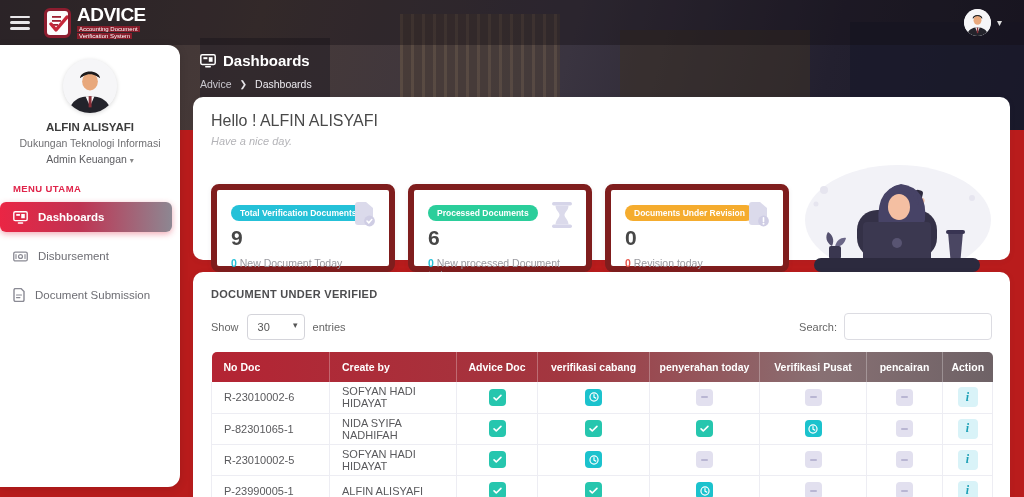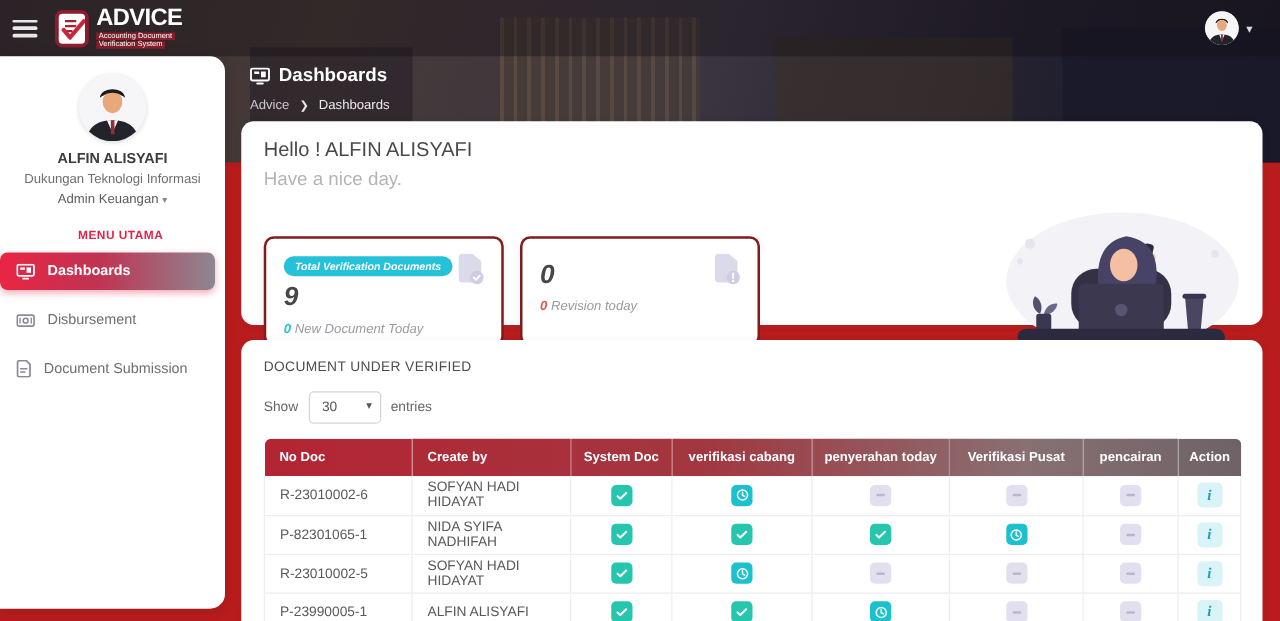--- a/index.html
+++ b/index.html
@@ -40,43 +40,43 @@
 
   
   .sidebar { position:absolute; left:0; top:45px; width:180px; height:442px; background:#fff;
     border-radius:0 12px 12px 0; box-shadow:0 2px 10px rgba(0,0,0,.12); z-index:7; }
   .profile { text-align:center; padding-top:14px; }
   .profile .pic { width:54px; height:54px; border-radius:50%; overflow:hidden; margin:0 auto 8px; background:#f4f4f6; box-shadow:0 1px 4px rgba(0,0,0,.15); }
   .profile .nm { font-size:11.5px; font-weight:bold; color:#3c3c3c; }
   .profile .dv { font-size:10.5px; color:#6f6f72; margin-top:4px; }
   .profile .rl { font-size:10.5px; color:#5c5c60; margin-top:4px; cursor:pointer; }
   .profile .rl .chev { font-size:8px; color:#888; }
-  .menu-label { font-size:9.5px; font-weight:bold; color:#e0244a; letter-spacing:.4px; margin:18px 0 8px 13px;text-align:center; }
+  .menu-label { font-size:9.5px; font-weight:bold; color:#e0244a; letter-spacing:.4px; margin:18px 0 8px 13px; }
   .menu-item { display:flex; align-items:center; gap:10px; height:30px; padding-left:13px; margin:0 8px 9px 0;
     font-size:11.5px; color:#6e6e74; cursor:pointer; border-radius:6px; }
   .menu-item.active { background:linear-gradient(90deg,#ea2544 0%,#c03352 46%,#8d8792 100%);
     color:#fff; font-weight:bold; box-shadow:0 2px 6px rgba(220,40,70,.4); }
   .menu-item svg { flex:0 0 auto; }
 
   
   .panel { position:absolute; background:#fff; border-radius:10px; box-shadow:0 1px 6px rgba(60,60,80,.07); }
   .panel1 { left:193px; top:97px; width:817px; height:163px; padding:15px 18px; }
   .hello { font-size:16px; font-weight:normal; color:#494949; }
-  .nice { font-size:15px; color:#b4b4b8; margin-top:5px; }
+  .nice { font-size:11px; color:#b4b4b8; margin-top:5px;font-style:italic; }
   .cards-row { display:flex; gap:13px; margin-top:13px; align-items:flex-end; }
-  .stat-card { width:192px; height:88px; border:2px solid #7f1d1d; border-radius:8px; box-shadow:0 1px 5px rgba(70,70,90,.08); padding:12px 14px; position:relative; background:#fff;font-style:italic; }
+  .stat-card { width:192px; height:88px; border:6px solid #7f1d1d; border-radius:8px; box-shadow:0 1px 5px rgba(70,70,90,.08); padding:12px 14px; position:relative; background:#fff; }
   .badge { display:inline-block; color:#fff; font-size:8.5px; font-weight:bold; padding:3px 9px; border-radius:10px; }
   .stat-num { font-size:21px; font-weight:bold; color:#474747; margin-top:6px; line-height:22px; }
   .stat-foot { font-size:10.5px; color:#9a9aa0; margin-top:8px; }
   .stat-foot b { font-weight:bold; }
   .card-ico { position:absolute; right:13px; top:12px; }
   .illus { width:190px; height:116px; margin-left:auto; margin-bottom:-4px; }
 
   .panel2 { left:193px; top:272px; width:817px; height:400px; padding:16px 18px; }
-  .sect-title { font-size:11px; font-weight:normal; color:#4d4d4f; letter-spacing:.3px; }
+  .sect-title { font-size:11px; font-weight:bold; color:#4d4d4f; letter-spacing:.3px; }
   .controls { display:flex; align-items:center; margin:13px 0 12px; font-size:11px; color:#666; }
   .sel-wrap { position:relative; margin:0 8px; }
   .sel-wrap select { appearance:none; -webkit-appearance:none; width:58px; height:26px; border:1px solid #d4d4da; border-radius:4px;
     padding:0 18px 0 10px; font-size:11px; color:#555; background:#fff; cursor:pointer; font-family:"Liberation Sans",sans-serif; }
   .sel-wrap .sel-chev { position:absolute; right:7px; top:6px; font-size:9px; color:#555; pointer-events:none; }
   .search-box { margin-left:auto; display:flex; align-items:center; gap:7px; }
   .search-box input { width:148px; height:27px; border:1px solid #dcdce2; border-radius:4px; padding:0 8px; font-size:11px; color:#444; outline:none; }
 
   table.doc { border-collapse:collapse; table-layout:fixed; width:781px; }
   table.doc th { height:30px; font-size:10.5px; color:#fff; font-weight:bold; text-align:center;
@@ -225,22 +225,38 @@
             <path d="M15 19l1.8 1.8 3-3.2" stroke="#fff" stroke-width="1.5" fill="none" stroke-linecap="round"></path>
           </svg>
         </span>
         <div class="stat-num">9</div>
         <div class="stat-foot">
           <b style="color: rgb(37, 193, 216);">0</b>
           <span>New Document Today</span>
         </div>
       </div>
 
-
       <div class="stat-card">
+        <span class="badge" style="background: rgb(43, 206, 155);">Processed Documents</span>
+        <span class="card-ico">
+          <svg width="22" height="26" viewBox="0 0 22 26">
+            <rect x="1" y="0" width="20" height="3.4" rx="1.7" fill="#d6d5e9"></rect>
+            <rect x="1" y="22.6" width="20" height="3.4" rx="1.7" fill="#d6d5e9"></rect>
+            <path d="M4.5 3.4h13c0 5-4 6.5-4 9.6s4 4.6 4 9.6h-13c0-5 4-6.5 4-9.6s-4-4.6-4-9.6z" fill="#dbdaeb"></path>
+          </svg>
+        </span>
+        <div class="stat-num">6</div>
+        <div class="stat-foot">
+          <b style="color: rgb(37, 193, 216);">0</b>
+          <span>New processed Document today</span>
+        </div>
+      </div>
+
+      <div class="stat-card">
+        <span class="badge" style="background: rgb(245, 172, 46);">Documents Under Revision</span>
         <span class="card-ico">
           <svg width="24" height="26" viewBox="0 0 24 26">
             <path d="M3 3a3 3 0 0 1 3-3h8l7 6v14a3 3 0 0 1-3 3H6a3 3 0 0 1-3-3z" fill="#dbdaeb"></path>
             <circle cx="17.5" cy="19" r="5.4" fill="#cfcde4"></circle>
             <path d="M17.5 15.8v3.6" stroke="#fff" stroke-width="1.6" stroke-linecap="round"></path>
             <circle cx="17.5" cy="21.8" r="1" fill="#fff"></circle>
           </svg>
         </span>
         <div class="stat-num">0</div>
         <div class="stat-foot">
@@ -280,38 +296,42 @@
 
     <div class="controls">
       <span>Show</span>
       <span class="sel-wrap">
         <select>
           <option>30</option>
         </select>
         <span class="sel-chev">▾</span>
       </span>
       <span>entries</span>
+      <span class="search-box">
+        <span>Search:</span>
+        <input type="text" value="" style="">
+      </span>
     </div>
 
     <table class="doc">
       <colgroup>
         <col style="width:118px">
           <col style="width:127px">
           <col style="width:81px">
           <col style="width:112px">
         <col style="width:110px">
           <col style="width:107px">
           <col style="width:76px">
           <col style="width:50px">
       </colgroup>
       <thead>
         <tr>
           <th>No Doc</th>
           <th class="tl">Create by</th>
-          <th>System Doc</th>
+          <th>Advice Doc</th>
           <th>verifikasi cabang</th>
           <th>penyerahan today</th>
           <th>Verifikasi Pusat</th>
           <th>pencairan</th>
           <th>Action</th>
         </tr>
       </thead>
       <tbody>
           <tr>
             <td class="tl">R-23010002-6</td>

